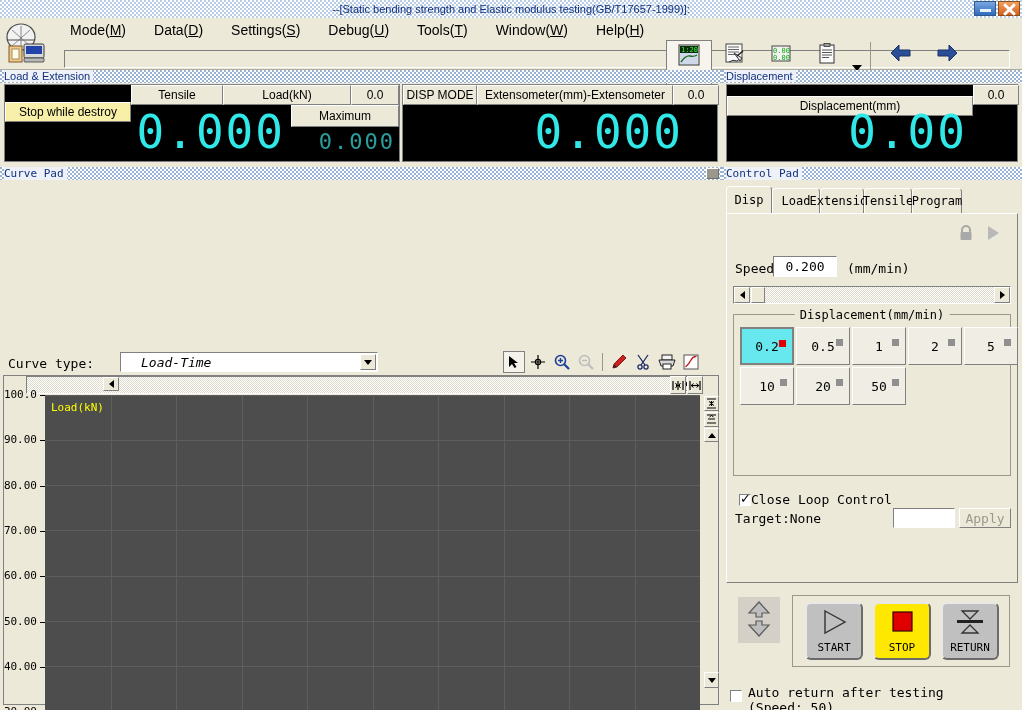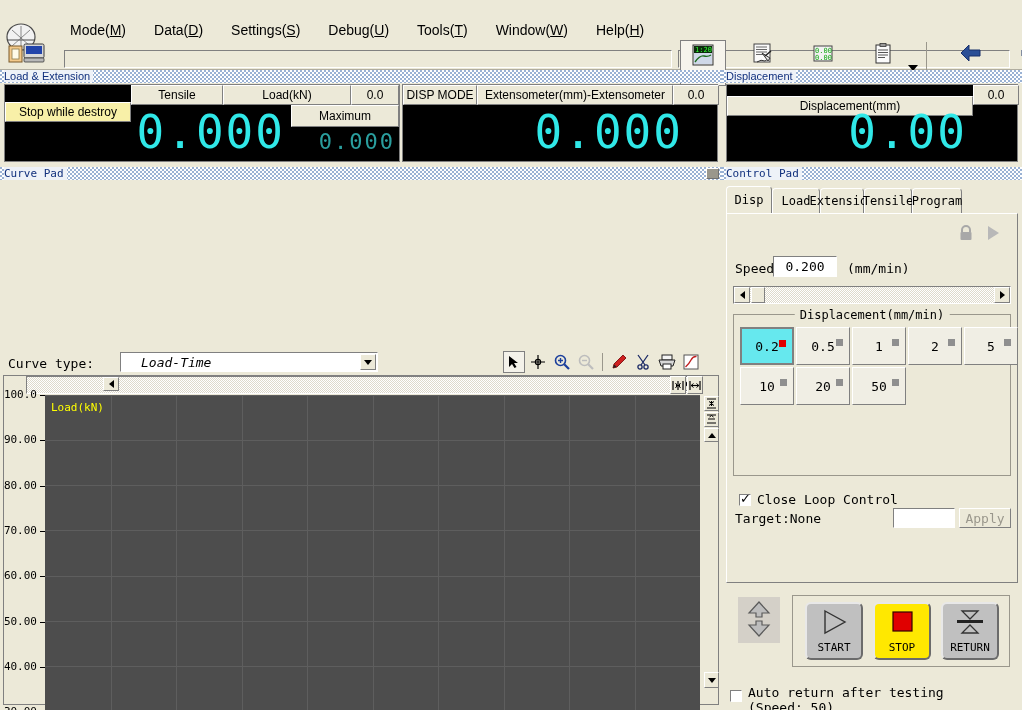--- a/index.html
+++ b/index.html
@@ -50,21 +50,21 @@
   .sunken-strip {
     position:absolute; top:32px; height:18px; border:1px solid #808080;
     border-right-color:#fff; border-bottom-color:#fff; background:#ece9d8;
   }
   .strip1 { left:64px; width:608px; }
   .strip2 { left:678px; width:332px; }
 
   .tbgroup { position:absolute; top:22px; left:666px; display:flex; align-items:flex-start; height:48px;}
   .tbtn {
     width:46px; height:46px; display:flex; flex-direction:column; align-items:center;
-    justify-content:flex-start; padding-top:3px; cursor:default;margin-left:14px;
+    justify-content:flex-start; padding-top:3px; cursor:default;
   }
   .tbtn.sel { border:1px solid #808080; background:#f6f4ec; }
   .tbtn .lbl { font-size:13px; margin-top:2px; }
   .tbico { width:22px; height:22px; position:relative; }
 
   .tb-sep { width:1px; height:40px; background:#9a978c; margin:2px 6px 0 6px; }
   .dropcaret {
     width:14px; height:46px; display:flex; align-items:center; justify-content:center;
     padding-top:10px;
   }
@@ -198,20 +198,27 @@
     background:#ece9d8; border:1px solid #fff; border-right-color:#808080;
     border-bottom-color:#808080; color:#9a978c; font-family:"DejaVu Sans Mono", monospace;
     font-size:13px; display:flex; align-items:center; justify-content:center;
   }
 </style>
 </head>
 <body>
 
 <div class="app">
 
+  <div class="titlebar">
+    <span class="ttl">--[Static bending strength and Elastic modulus testing(GB/T17657-1999)]:</span>
+    <div class="winbtns">
+      <div class="wb min"></div>
+      <div class="wb close"></div>
+    </div>
+  </div>
 
   <div class="toolbar">
 
     <div class="appicon">
       <svg width="44" height="44" viewBox="0 0 44 44">
         <ellipse cx="17" cy="15" rx="14" ry="13" fill="#f2f2f2" stroke="#4a4a4a" stroke-width="1.2"></ellipse>
         <path d="M3 18 L31 18" stroke="#4a4a4a" stroke-width="1"></path>
         <path d="M17 4 L17 27 M8 8 L26 24 M26 8 L8 24" stroke="#6e6e6e" stroke-width="0.8"></path>
         <rect x="20" y="22" width="20" height="14" rx="1.5" fill="#d8d8d8" stroke="#3a3a3a" stroke-width="1"></rect>
         <rect x="22" y="24" width="16" height="8" fill="#2244aa"></rect>
@@ -587,21 +594,21 @@
               <span>20</span>
               <span class="mk"></span>
             </div>
             <div class="spdbtn" style="left: 112px; top: 40px;">
               <span>50</span>
               <span class="mk"></span>
             </div>
           </div>
       </div>
 
-      <div style="position:absolute;left:12px;top:278px;display:flex;align-items:center;gap:6px;">
+      <div style="position:absolute;left:12px;top:278px;display:flex;align-items:center;gap:0;">
         <span class="cbx on"></span>
         <span class="lblm">Close Loop Control</span>
       </div>
       <span class="lblm" style="position:absolute;left:8px;top:297px;">Target:None</span>
       <div class="txtbox" style="position:absolute;left:166px;top:294px;width:62px;height:20px;">
         <span></span>
       </div>
       <div class="appbtn" style="position:absolute;left:232px;top:294px;width:52px;height:20px;">
         <span>Apply</span>
       </div>

